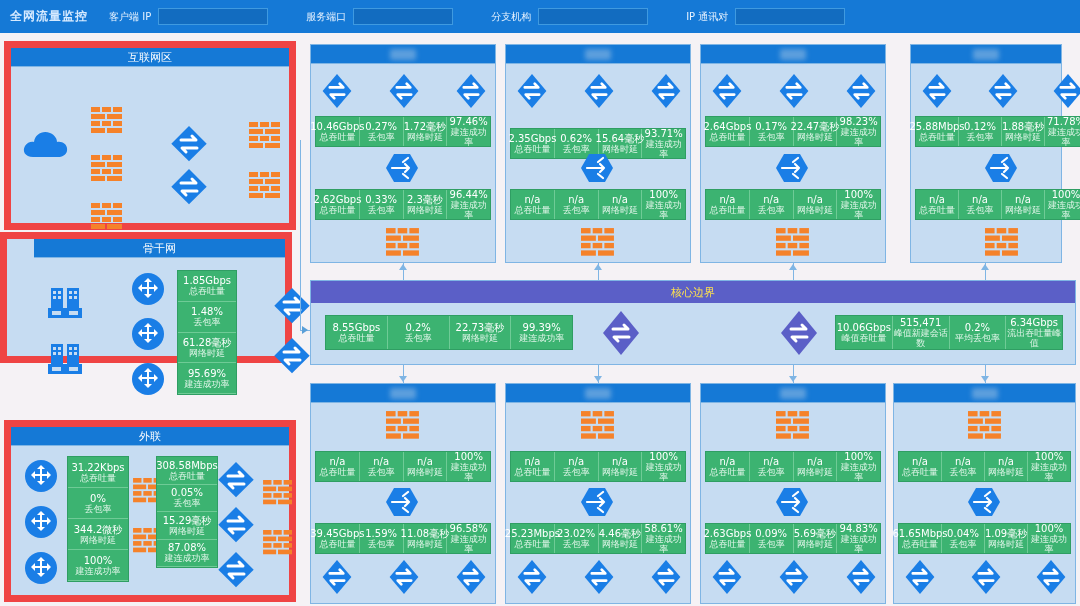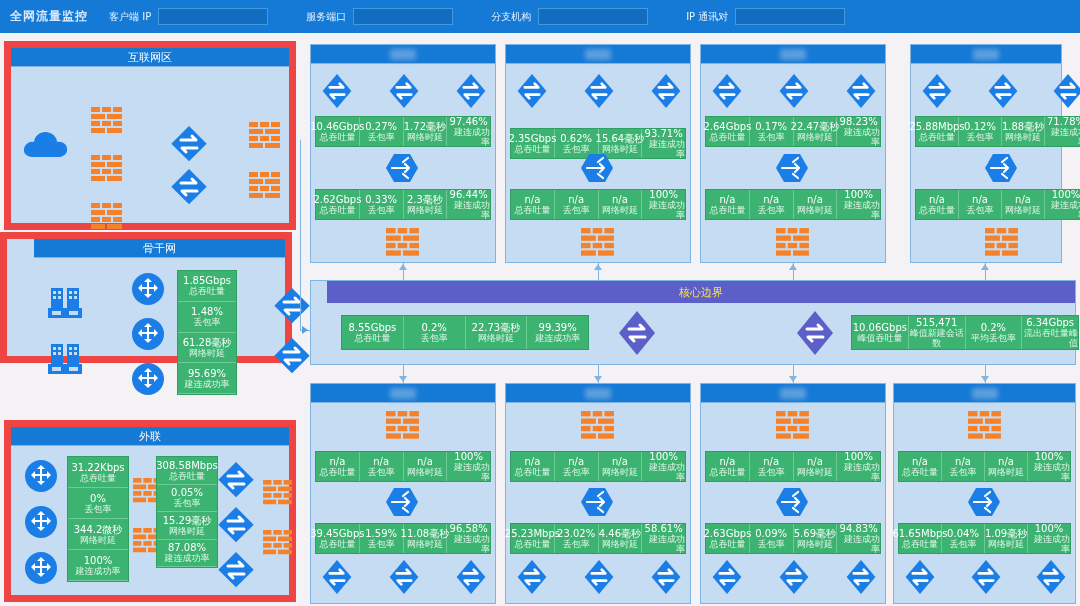--- a/index.html
+++ b/index.html
@@ -54,41 +54,41 @@
     position:absolute; display:flex; background:#3cb371;
     border:1px solid #2f9e63;
   }
   .metrics.vertical{ flex-direction:column; }
   .metric{
     flex:1 1 0; display:flex; flex-direction:column;
     align-items:center; justify-content:center; text-align:center;
     border-right:1px solid #6fcb96; padding:1px 0; min-width:0;
   }
   .metrics.vertical .metric{ border-right:none; border-bottom:1px solid #6fcb96; }
-  .metric:last-child{ border-right:none; border-bottom:none;text-align:right; }
+  .metric:last-child{ border-right:none; border-bottom:none; }
   .m-val{ font-size:10px; color:#ffffff; line-height:11px; white-space:nowrap; }
   .m-lab{ font-size:9px; color:#dff5e8; line-height:10px; }
 
   
   .zone-card{ position:absolute; background:#c6dcf2; border:1px solid #7fb5e4; }
   .zone-head{
     height:19px; background:#1579d6; position:relative;
     border-bottom:1px solid #7fb5e4;
   }
   .zone-head .blurred{
     position:absolute; left:50%; top:4px; transform:translateX(-50%);
     width:26px; height:11px; background:#5d9fdd;
     filter:blur(2.4px); border-radius:2px;
   }
   .zone-body{ position:relative; width:100%; height:calc(100% - 19px); }
 
   
   #core{
     position:absolute; left:310px; top:280px; width:766px; height:85px;
-    background:#c6dcf2; border:1px solid #7fb5e4;padding-left:16px;
+    background:#c6dcf2; border:1px solid #7fb5e4;
   }
   #core .core-head{
     height:22px; background:#5b5fc7; color:#ffe24d; font-size:11px;
     display:flex; align-items:center; justify-content:center;
   }
   #core .core-body{ position:relative; height:calc(100% - 22px); }
 
   
   .conn{ position:absolute; background:#7fb5e4; }
   .conn-v{ width:1px; }

